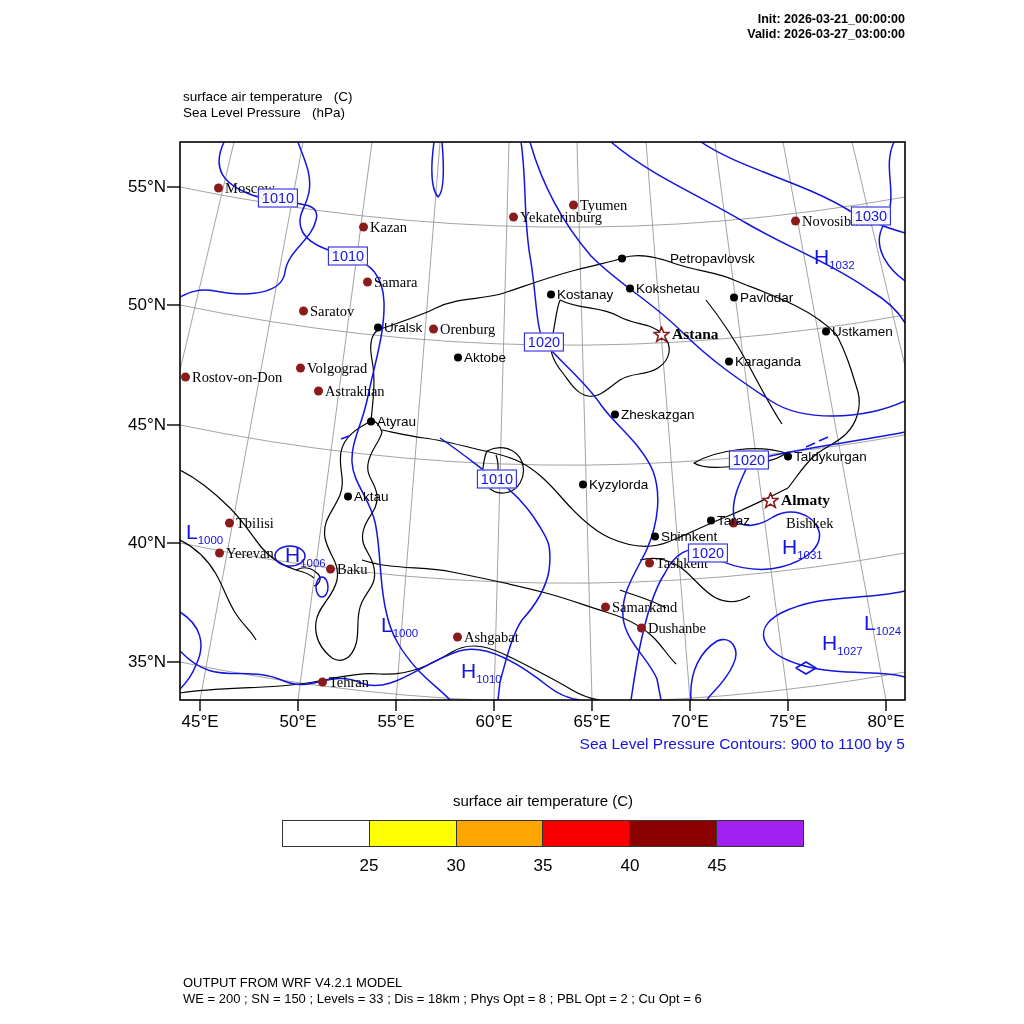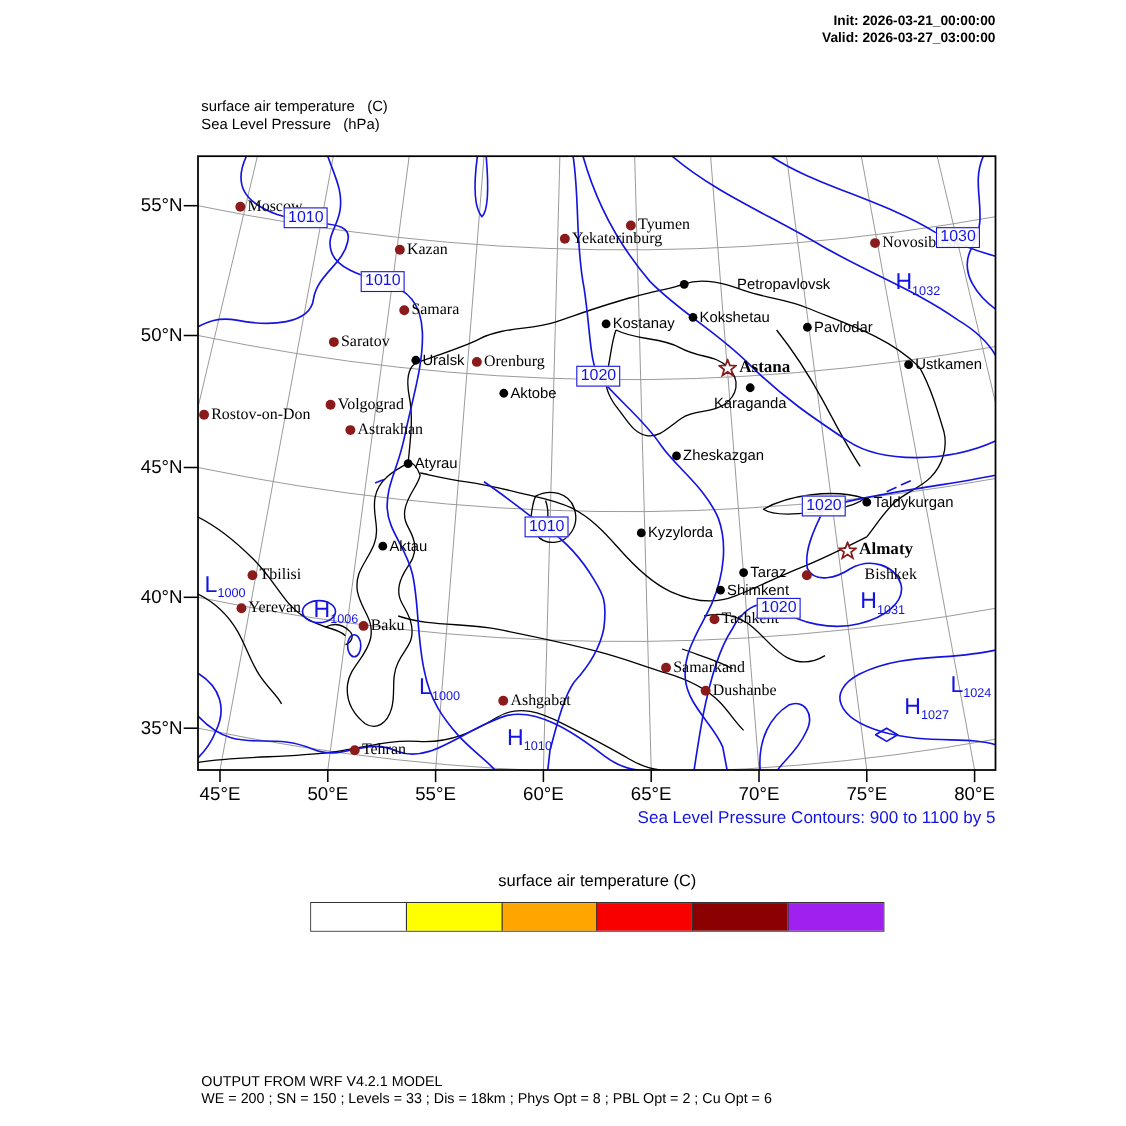--- a/index.html
+++ b/index.html
@@ -236,21 +236,21 @@
           <div class="clabel">Pavlodar</div>
         </div>
         <div class="city kazakh" style="left: 378px; top: 327px;">
           <div class="mark dot"></div>
           <div class="clabel">Uralsk</div>
         </div>
         <div class="city kazakh" style="left: 458px; top: 357px;">
           <div class="mark dot"></div>
           <div class="clabel">Aktobe</div>
         </div>
-        <div class="city kazakh" style="left: 653px; top: 361px; flex-direction: column;">
+        <div class="city kazakh" style="left: 729px; top: 361px;">
           <div class="mark dot"></div>
           <div class="clabel">Karaganda</div>
         </div>
         <div class="city kazakh" style="left: 826px; top: 331px;">
           <div class="mark dot"></div>
           <div class="clabel">Ustkamen</div>
         </div>
         <div class="city kazakh" style="left: 615px; top: 414px;">
           <div class="mark dot"></div>
           <div class="clabel">Zheskazgan</div>
@@ -264,21 +264,21 @@
           <div class="clabel">Taldykurgan</div>
         </div>
         <div class="city kazakh" style="left: 583px; top: 484px;">
           <div class="mark dot"></div>
           <div class="clabel">Kyzylorda</div>
         </div>
         <div class="city kazakh" style="left: 348px; top: 496px;">
           <div class="mark dot"></div>
           <div class="clabel">Aktau</div>
         </div>
-        <div class="city kazakh" style="left: 676px; top: 520px;">
+        <div class="city kazakh" style="left: 711px; top: 520px;">
           <div class="mark dot"></div>
           <div class="clabel">Taraz</div>
         </div>
         <div class="city kazakh" style="left: 655px; top: 536px;">
           <div class="mark dot"></div>
           <div class="clabel">Shimkent</div>
         </div>
         <div class="city capital" style="left: 662px; top: 334px;">
           <div class="mark">
             <svg viewBox="0 0 16 16" width="17" height="17">
@@ -330,17 +330,24 @@
 
   <div class="abs cbar-title">surface air temperature  (C)</div>
   <div class="abs" id="cbar">
       <div class="seg" style="background: rgb(255, 255, 255);"></div>
       <div class="seg" style="background: rgb(255, 255, 0);"></div>
       <div class="seg" style="background: rgb(255, 165, 0);"></div>
       <div class="seg" style="background: rgb(248, 0, 0);"></div>
       <div class="seg" style="background: rgb(139, 0, 0);"></div>
       <div class="seg" style="background: rgb(160, 32, 240);"></div>
     </div>
+  <div class="abs" id="cbar-ticks">
+      <span style="left: 87px;">25</span>
+      <span style="left: 174px;">30</span>
+      <span style="left: 261px;">35</span>
+      <span style="left: 348px;">40</span>
+      <span style="left: 435px;">45</span>
+    </div>
 
   <div class="abs foot1">OUTPUT FROM WRF V4.2.1 MODEL</div>
   <div class="abs foot2">WE = 200 ; SN = 150 ; Levels = 33 ; Dis = 18km ; Phys Opt = 8 ; PBL Opt = 2 ; Cu Opt = 6</div>
 
 </div>
 
 </body></html>

